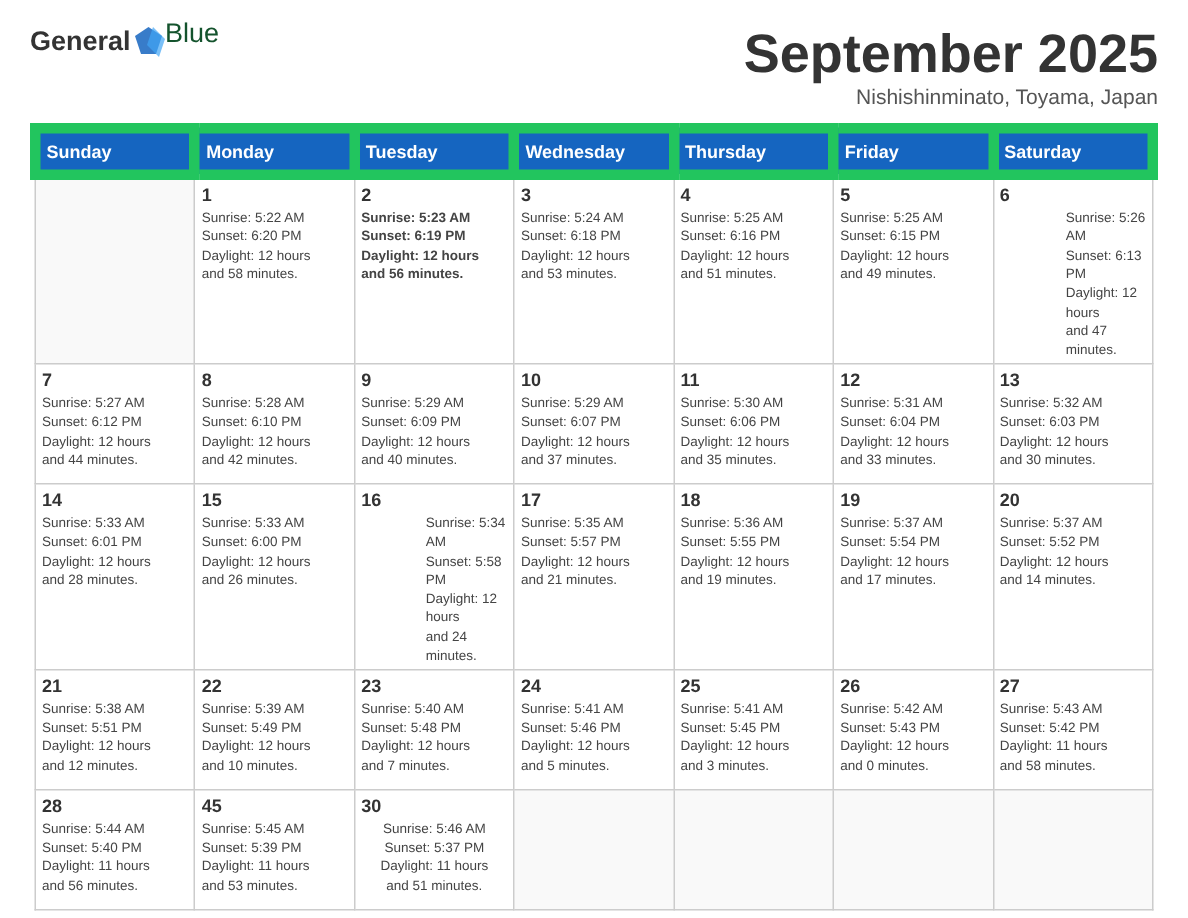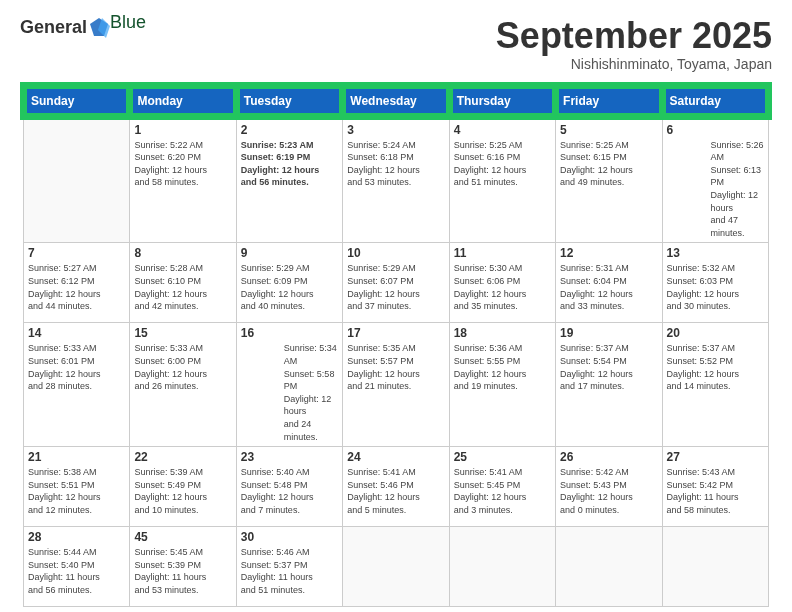--- a/index.html
+++ b/index.html
@@ -325,21 +325,21 @@
           </td>
           <td>
             <span class="day-number">45</span>
             <div class="day-info" style="white-space: pre-line;">Sunrise: 5:45 AM
 Sunset: 5:39 PM
 Daylight: 11 hours
 and 53 minutes.</div>
           </td>
           <td>
             <span class="day-number">30</span>
-            <div class="day-info" style="white-space: pre-line;">Sunrise: 5:46 AM
+            <div class="day-info" style="white-space: pre-line; text-align: center;">Sunrise: 5:46 AM
 Sunset: 5:37 PM
 Daylight: 11 hours
 and 51 minutes.</div>
           </td>
           <td class="empty-cell"></td>
           <td class="empty-cell"></td>
           <td class="empty-cell"></td>
           <td class="empty-cell"></td>
         </tr>
       </tbody>

